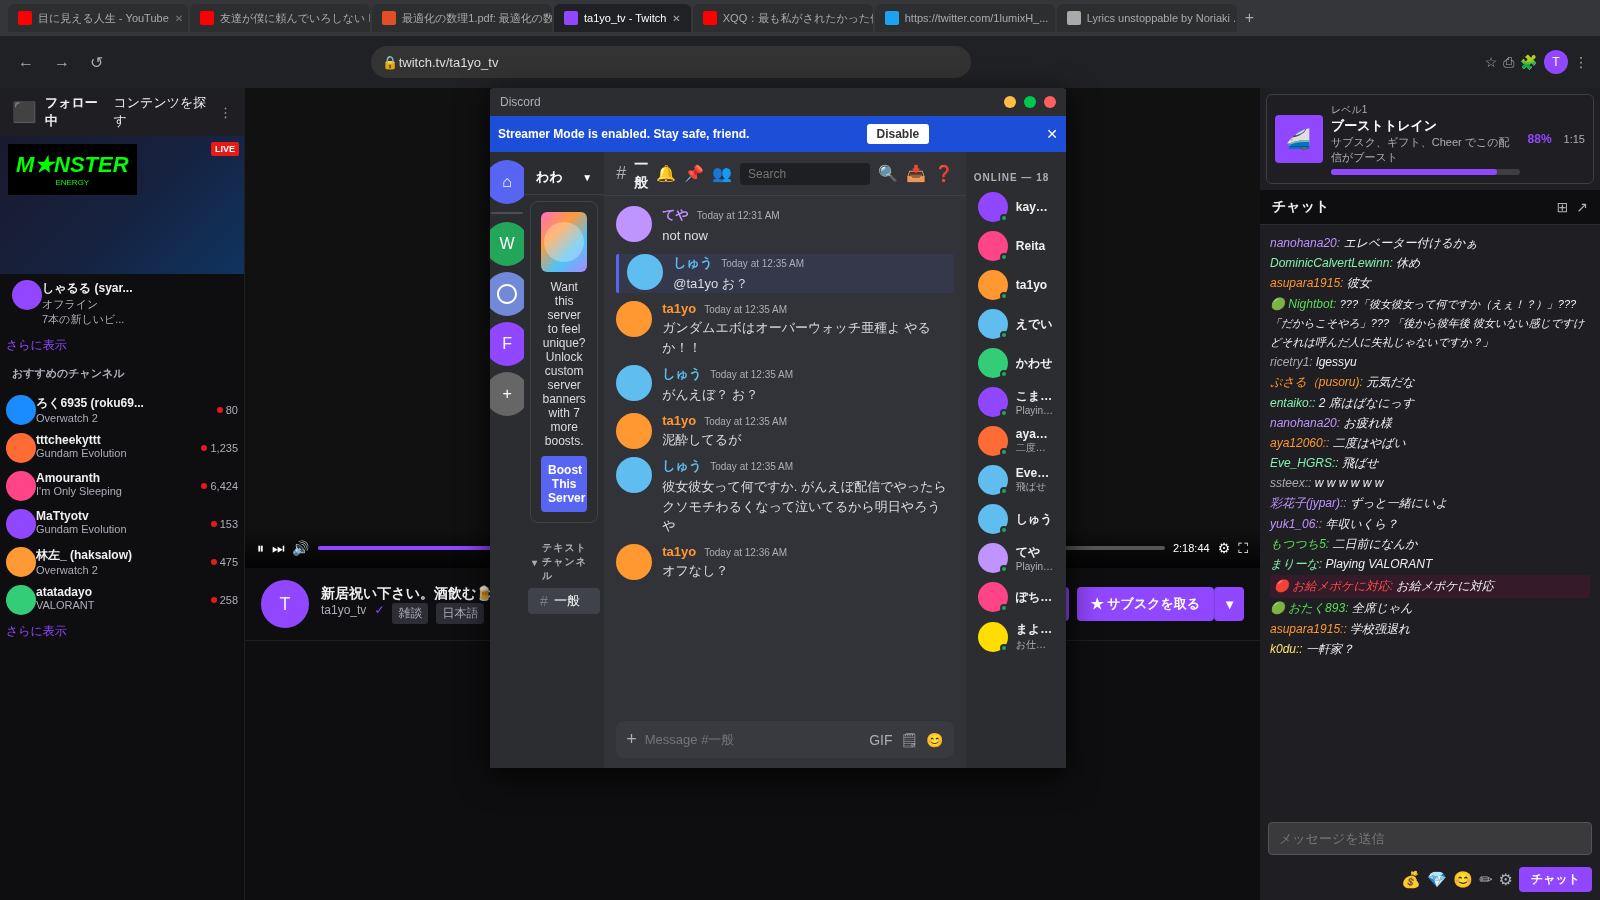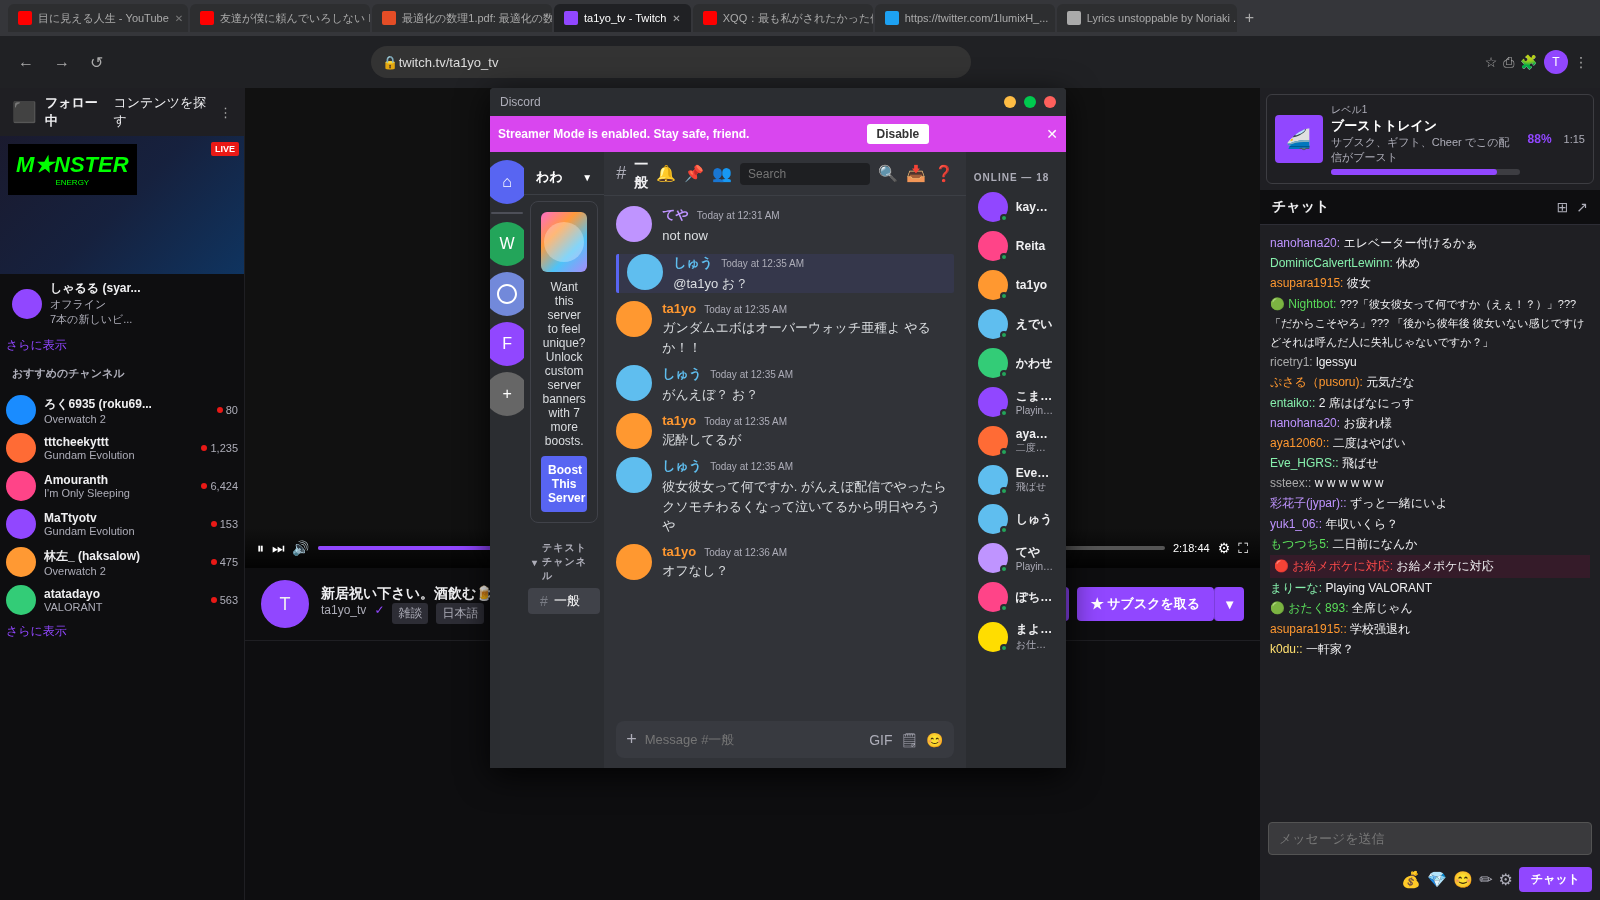--- a/index.html
+++ b/index.html
@@ -32,21 +32,21 @@
 
     
     .stream-preview { position: relative; width: 245px; height: 138px; background: #000; flex-shrink: 0; }
     .stream-preview-bg { width: 100%; height: 100%; background: linear-gradient(135deg, #1a1a2e 0%, #16213e 50%, #0f3460 100%); }
     .monster-logo { position: absolute; top: 8px; left: 8px; background: #000; padding: 8px; }
     .monster-text { color: #00ff00; font-size: 22px; font-weight: 900; font-style: italic; }
     .live-badge-overlay { position: absolute; top: 6px; right: 6px; background: #e91916; color: #fff; font-size: 9px; font-weight: bold; padding: 2px 4px; border-radius: 2px; }
 
     .sidebar-section { padding: 8px 12px 4px; }
     .sidebar-section-title { font-size: 11px; color: #adadb8; font-weight: 600; margin-bottom: 6px; }
-    .streamer-item { display: flex; align-items: center; gap: 8px; padding: 4px 6px; border-radius: 4px; cursor: pointer; }
+    .streamer-item { display: flex; gap: 0; padding: 4px 6px; border-radius: 4px; cursor: pointer; }
     .streamer-avatar { width: 30px; height: 30px; border-radius: 50%; flex-shrink: 0; }
     .streamer-info { flex: 1; overflow: hidden; }
     .streamer-name { font-size: 12px; font-weight: 600; white-space: nowrap; overflow: hidden; text-overflow: ellipsis; }
     .streamer-game { font-size: 11px; color: #adadb8; white-space: nowrap; overflow: hidden; text-overflow: ellipsis; }
     .streamer-viewers { font-size: 11px; color: #adadb8; display: flex; align-items: center; gap: 3px; }
     .viewer-dot { width: 6px; height: 6px; border-radius: 50%; background: #e91916; flex-shrink: 0; }
     .show-more { font-size: 12px; color: #9147ff; cursor: pointer; padding: 4px 6px; }
 
     
     .main-content { flex: 1; display: flex; flex-direction: column; background: #0e0e10; position: relative; }
@@ -80,21 +80,21 @@
     
     .discord-overlay { position: absolute; top: 0; left: 245px; width: 576px; height: 680px; background: #313338; border-radius: 4px; box-shadow: 0 8px 32px rgba(0,0,0,0.8); z-index: 100; display: flex; flex-direction: column; }
     .discord-titlebar { background: #2b2d31; height: 28px; display: flex; align-items: center; justify-content: space-between; padding: 0 10px; border-radius: 4px 4px 0 0; }
     .discord-title-text { font-size: 12px; color: #adadb8; }
     .discord-win-btns { display: flex; gap: 8px; }
     .discord-win-btn { width: 12px; height: 12px; border-radius: 50%; cursor: pointer; }
     .btn-min { background: #ffbd44; }
     .btn-max { background: #00ca4e; }
     .btn-close { background: #ff605c; }
 
-    .discord-streamer-banner { background: #d946ef; padding: 8px; display: flex; align-items: center; justify-content: space-between; gap: 40px; }
+    .discord-streamer-banner { background: #1d4ed8; padding: 8px; display: flex; align-items: center; justify-content: space-between; gap: 40px; }
     .discord-banner-text { font-size: 12px; color: #fff; font-weight: 600; }
     .disable-btn { background: #fff; color: #333; border: none; border-radius: 3px; padding: 3px 10px; font-size: 12px; font-weight: 600; cursor: pointer; }
     .close-banner-btn { color: #fff; background: none; border: none; font-size: 14px; cursor: pointer; }
 
     .discord-body { display: flex; flex: 1; overflow: hidden; }
     .discord-sidebar { width: 68px; background: #2b2d31; display: flex; flex-direction: column; align-items: center; padding: 8px 0; gap: 6px; overflow-y: auto; }
     .discord-server-icon { width: 44px; height: 44px; border-radius: 50%; cursor: pointer; display: flex; align-items: center; justify-content: center; font-size: 16px; color: #fff; }
     .discord-server-divider { width: 32px; height: 2px; background: #4d4f58; border-radius: 1px; margin: 2px 0; }
 
     .discord-channels { width: 160px; background: #2b2d31; padding: 8px 0; overflow-y: auto; }
@@ -162,21 +162,21 @@
     .chat-color-purple { color: #bf94ff; }
     .chat-color-blue { color: #86efac; margin-top: 16px; }
     .chat-color-orange { color: #ff9830; }
     .chat-color-green { color: #5adc5a; }
     .chat-color-red { color: #ff4a4a; }
     .chat-color-yellow { color: #ffe070; }
 
     .right-panel-header { display: flex; align-items: center; padding: 8px 12px; gap: 8px; background: #0e0e10; border-bottom: 1px solid #2d2d35; }
     .right-panel-title { font-size: 14px; font-weight: 700; flex: 1; }
     .twitch-chat-wrapper { width: 340px; background: #1f1f23; display: flex; flex-direction: column; }
-    .chat-messages-area { flex: 1; overflow-y: auto; padding: 8px 10px; font-size: 12px; line-height: 1.6; }
+    .chat-messages-area { flex: 1; overflow-y: auto; padding: 8px 10px; font-size: 12px; line-height: 1.6; font-style: italic; }
     .chat-line { margin: 1px 0; }
 
     .twitch-chat-input-row { padding: 8px; }
     .twitch-chat-input-field { width: 100%; background: #3a3a3d; border: 1px solid #535353; border-radius: 4px; padding: 8px 10px; color: #efeff1; font-size: 13px; outline: none; }
     .twitch-chat-input-field::placeholder { color: #777; }
     .chat-bottom-bar { display: flex; justify-content: flex-end; gap: 6px; padding: 4px 8px 8px; align-items: center; }
   </style>
 </head>
 <body>
 
@@ -328,21 +328,21 @@
       </div>
     </div>
     <div class="streamer-item">
       <div class="streamer-avatar" style="background:#33cc77;"></div>
       <div class="streamer-info">
         <div class="streamer-name">atatadayo</div>
         <div class="streamer-game">VALORANT</div>
       </div>
       <div class="streamer-viewers">
         <div class="viewer-dot"></div>
-        <span>563</span>
+        <span>258</span>
       </div>
     </div>
     <div class="show-more">さらに表示</div>
   </div>
 
   <div class="main-content">
 
     <div class="discord-overlay">
 
       <div class="discord-titlebar">
@@ -757,27 +757,27 @@
         <span>ずっと一緒にいよ</span>
       </div>
       <div class="chat-line">
         <span class="chat-color-purple">yuk1_06:: </span>
         <span>年収いくら？</span>
       </div>
       <div class="chat-line">
         <span class="chat-color-green">もつつち5: </span>
         <span>二日前になんか</span>
       </div>
+      <div class="chat-line">
+        <span class="chat-color-blue">まりーな: </span>
+        <span>Playing VALORANT</span>
+      </div>
       <div class="chat-line" style="background:rgba(255,0,100,0.1);padding:2px 4px;">
         <span class="chat-color-red">🔴 お給メポケに対応: </span>
         <span>お給メポケに対応</span>
-      </div>
-      <div class="chat-line">
-        <span class="chat-color-blue">まりーな: </span>
-        <span>Playing VALORANT</span>
       </div>
       <div class="chat-line">
         <span class="chat-color-green">🟢 おたく893: </span>
         <span>全席じゃん</span>
       </div>
       <div class="chat-line">
         <span class="chat-color-orange">asupara1915:: </span>
         <span>学校强退れ</span>
       </div>
       <div class="chat-line">

